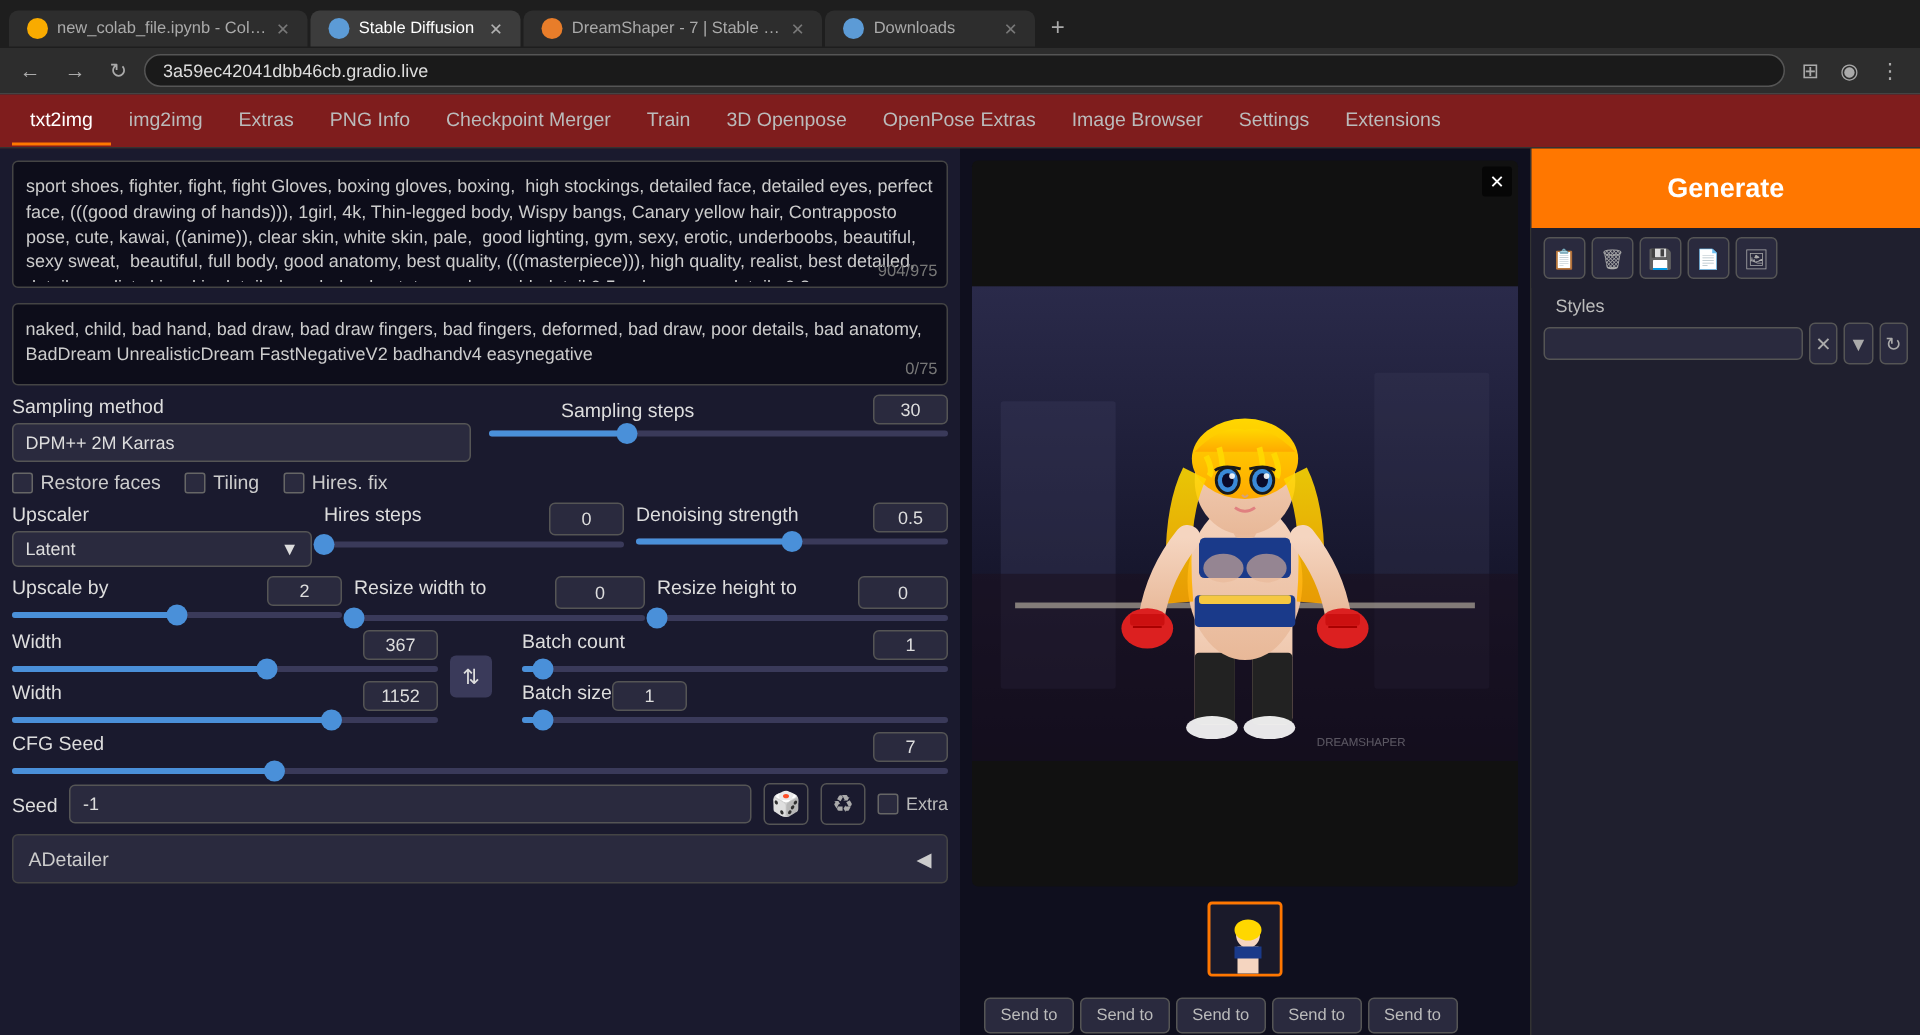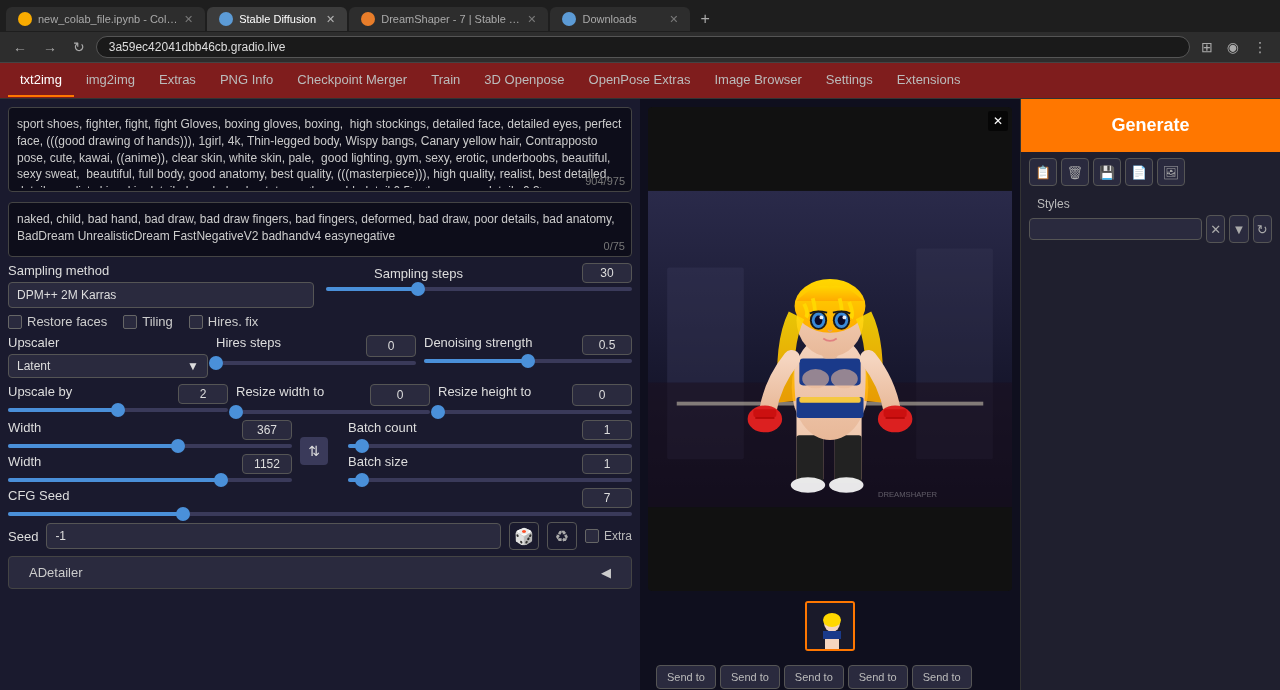--- a/index.html
+++ b/index.html
@@ -330,21 +330,21 @@
     }
 
     
     .adetailer-row {
       display: flex;
       align-items: flex-start;
       justify-content: space-between;
       background: #2a2a3e;
       border: 1px solid #444;
       border-radius: 4px;
-      padding: 8px 20px;
+      padding: 8px 10px;
       cursor: pointer;
     }
 
     
     .generate-btn {
       background: #ff7700;
       border: none;
       color: #fff;
       font-size: 18px;
       font-weight: bold;
@@ -672,21 +672,21 @@
           </div>
           <div class="slider-container">
             <div class="slider-track">
               <div class="slider-fill" style="width:5%;"></div>
               <div class="slider-thumb" style="left:5%;"></div>
             </div>
           </div>
         </div>
 
         <div style="margin-top:6px;">
-          <div style="display:flex;justify-content:space-between;">
+          <div style="display:flex;justify-content:flex-start;">
             <span class="label-bold">Batch size</span>
             <span class="slider-value-box">1</span>
           </div>
           <div class="slider-container">
             <div class="slider-track">
               <div class="slider-fill" style="width:5%;"></div>
               <div class="slider-thumb" style="left:5%;"></div>
             </div>
           </div>
         </div>

